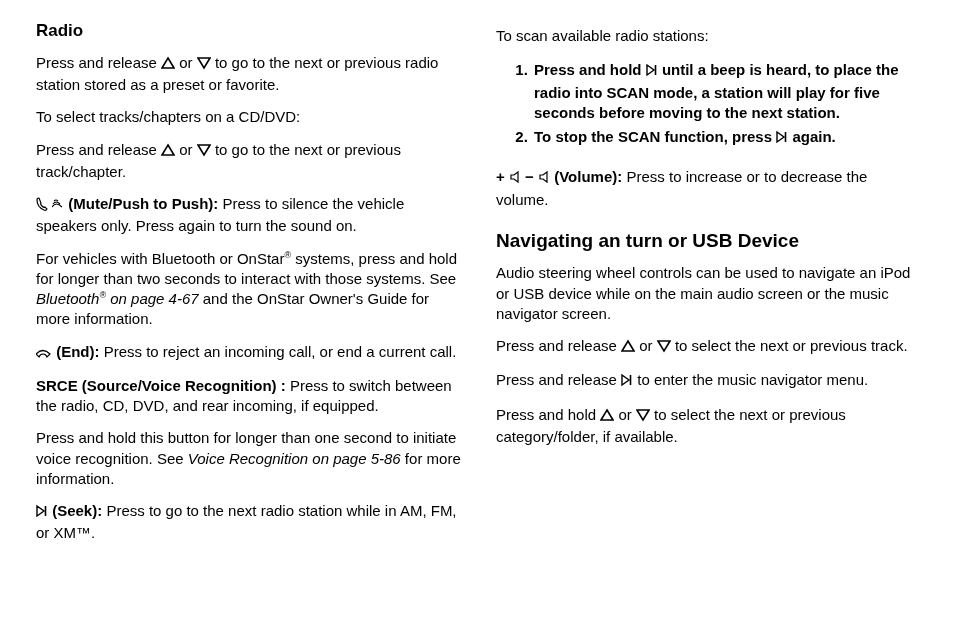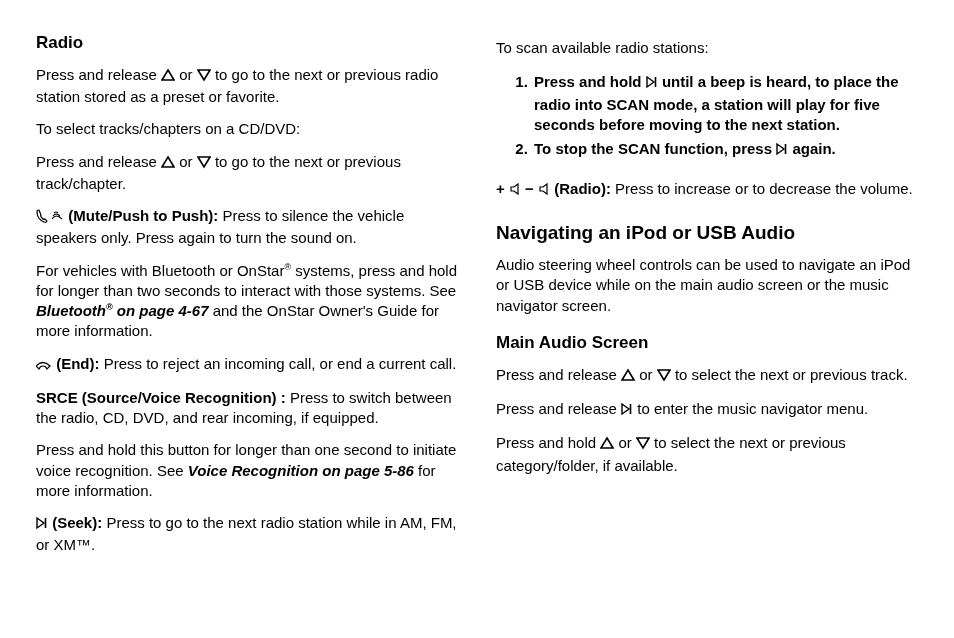--- a/index.html
+++ b/index.html
@@ -10,21 +10,21 @@
     background: #fff;
     font-family: Arial, Helvetica, sans-serif;
     color: #000;
     font-size: 15px;
     line-height: 1.35;
   }
   .page {
     box-sizing: border-box;
     width: 954px;
     height: 614px;
-    padding: 32px 32px 18px 36px;
+    padding: 20px 32px 18px 36px;
     display: flex;
     flex-direction: column;
     align-items: center;
   }
   .cols {
     flex: 1 1 auto;
     display: flex;
     gap: 34px;
   }
   .col {
@@ -39,21 +39,21 @@
   }
   h3.sub {
     font-size: 17px;
     font-weight: bold;
     margin: 10px 0 4px 0;
   }
   p {
     margin: 6px 0;
   }
   .b { font-weight: bold; }
-  .it { font-style: italic; font-weight: bold; }
+  .it { font-style: italic; }
   .sup { font-size: 0.6em; vertical-align: super; }
   ol {
     margin: 4px 0 8px 0;
     padding-left: 36px;
     font-weight: bold;
   }
   ol li {
     margin: 4px 0;
     padding-left: 2px;
   }
@@ -196,28 +196,27 @@
 
       <p>
         <span class="b">+ </span>
         <span class="icon"><svg width="12" height="14">
               <use href="#i-speaker"></use>
             </svg></span>
         <span class="b"> − </span>
         <span class="icon"><svg width="12" height="14">
               <use href="#i-speaker"></use>
             </svg></span>
-        <span class="b"> (Radio):</span>
+        <span class="b"> (Volume):</span>
         <span> Press to increase or to decrease the volume.</span>
       </p>
 
-      <h2 class="sec" style="margin-top:12px">Navigating an iPod or USB Audio</h2>
+      <h2 class="sec" style="margin-top:12px">Navigating an turn or USB Device</h2>
       <p>Audio steering wheel controls can be used to navigate an iPod or USB device while on the main audio screen or the music navigator screen.</p>
 
-      <h3 class="sub">Main Audio Screen</h3>
 
       <p>
         <span>Press and release </span>
         <span class="icon"><svg width="14" height="14">
               <use href="#i-tri-up"></use>
             </svg></span>
         <span> or </span>
         <span class="icon"><svg width="14" height="14">
               <use href="#i-tri-down"></use>
             </svg></span>

